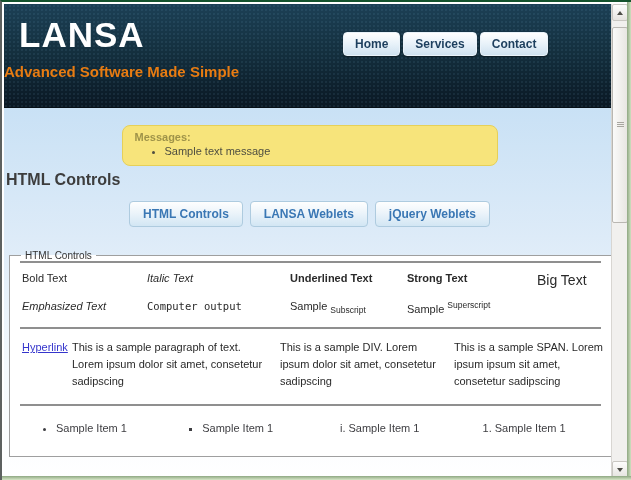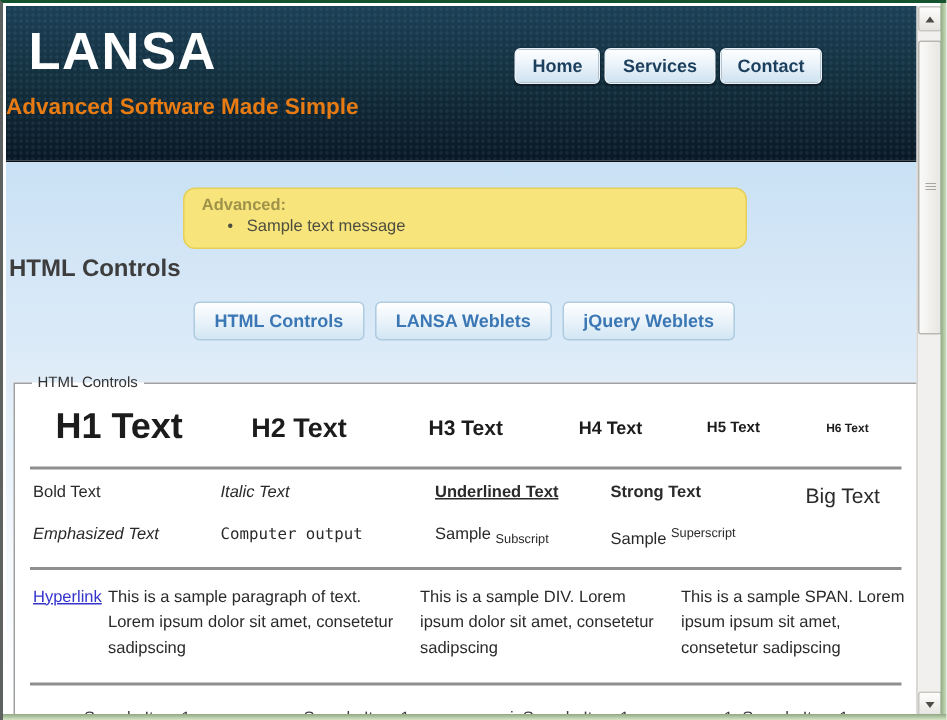--- a/index.html
+++ b/index.html
@@ -62,21 +62,21 @@
   .h-row .cell { text-align:center; color:#1c1c1c; font-weight:bold; }
   .c1{width:21%;} .c2{width:20%;} .c3{width:18%;} .c4{width:15%;} .c5{width:13%;} .c6{width:13%;}
   .h1s{font-size:24px;} .h2s{font-size:18px;} .h3s{font-size:14px;}
   .h4s{font-size:12px;} .h5s{font-size:10px;} .h6s{font-size:8px;}
 
   .rule { border:none; border-top:2px solid #8f8f8f; margin:0 2px; }
 
   .text-grid { display:grid; grid-template-columns:125px 143px 117px 130px 1fr; padding:9px 0 12px 4px; font-size:11px; color:#2a2a2a; row-gap:12px; }
   .t-bold { font-weight:normal; }
   .t-italic { font-style:italic; }
-  .t-underline { text-decoration:underline; font-weight:bold; }
+  .t-underline { font-weight:bold; }
   .t-strong { font-weight:bold; }
   .t-big { font-size:14px; }
   .t-em { font-style:italic; }
   .t-code { font-family:"DejaVu Sans Mono", monospace; font-size:10.5px; }
   sub,sup { font-size:8.5px; }
 
   .para-row { display:grid; grid-template-columns:44px 202px 168px 1fr; column-gap:6px; padding:10px 0 14px 4px; font-size:11px; color:#2a2a2a; line-height:17px; }
   .hyperlink { color:#3535cc; text-decoration:underline; font-size:11px; align-self:start; cursor:pointer; }
 
   .lists-row { display:grid; grid-template-columns:1fr 1fr 1fr 1fr; padding:16px 0 0 0; font-size:11px; color:#3e3e42; }
@@ -122,45 +122,37 @@
         <button class="nav-btn">Home</button>
         <button class="nav-btn">Services</button>
         <button class="nav-btn">Contact</button>
       </div>
       <div class="tagline">Advanced Software Made Simple</div>
     </div>
 
     <div class="page">
 
       <div class="messages">
-        <div class="msg-label">Advanced:</div>
+        <div class="msg-label">Messages:</div>
         <ul>
           <li>Sample text message</li>
         </ul>
       </div>
 
       <div class="page-title">HTML Controls</div>
 
       <div class="tabs">
         <button class="tab-btn">HTML Controls</button>
         <button class="tab-btn">LANSA Weblets</button>
         <button class="tab-btn">jQuery Weblets</button>
       </div>
 
       <fieldset class="panel">
         <legend>HTML Controls</legend>
 
-        <div class="h-row">
-          <div class="cell c1 h1s">H1 Text</div>
-          <div class="cell c2 h2s">H2 Text</div>
-          <div class="cell c3 h3s">H3 Text</div>
-          <div class="cell c4 h4s">H4 Text</div>
-          <div class="cell c5 h5s">H5 Text</div>
-          <div class="cell c6 h6s">H6 Text</div>
-        </div>
 
         <hr class="rule">
 
         <div class="text-grid">
           <div class="t-bold">Bold Text</div>
           <div class="t-italic">Italic Text</div>
           <div class="t-underline">Underlined Text</div>
           <div class="t-strong">Strong Text</div>
           <div class="t-big">Big Text</div>
           <div class="t-em">Emphasized Text</div>

